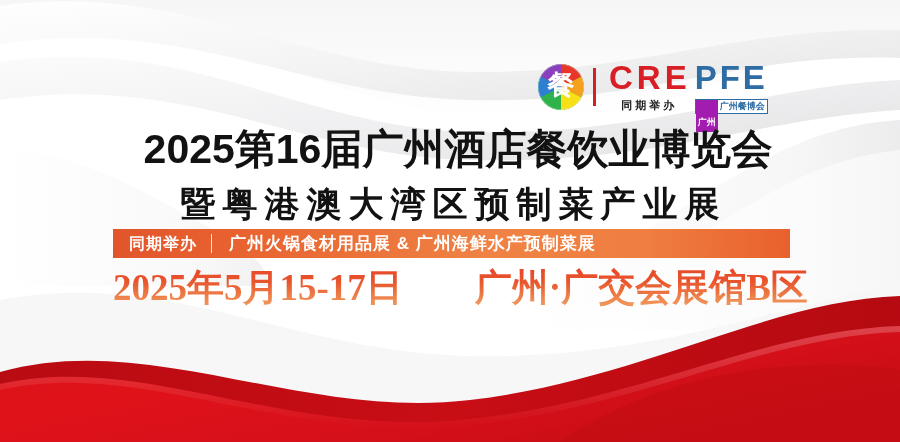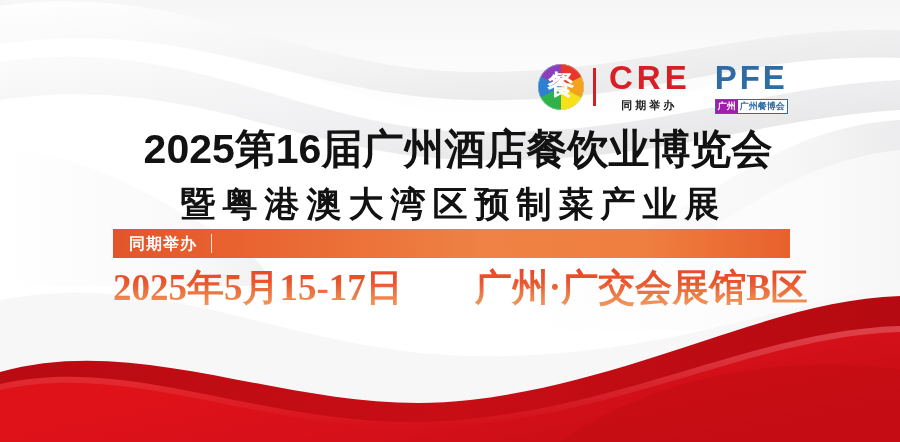--- a/index.html
+++ b/index.html
@@ -35,21 +35,21 @@
   .logo-mark svg{display:block;}
   .logo-divider{
     width:3px;height:38px;
     background:#d61f20;
     margin:0 9px 0 7px;
     flex:0 0 3px;
   }
   .cre-block{
     display:flex;flex-direction:column;
     align-items:center;justify-content:center;
-    margin-right:24px;
+    margin-right:4px;
   }
   .cre-main{
     font-size:33px;font-weight:bold;
     color:#d81f26;letter-spacing:4px;
     line-height:1;
     font-family:"Liberation Sans",sans-serif;
     margin-left:4px;
   }
   .cre-sub{
     font-size:11px;font-weight:bold;color:#1a1a1a;
@@ -66,21 +66,21 @@
     font-family:"Liberation Sans",sans-serif;
   }
   .pfe-sub{
     margin-top:5px;display:flex;align-items:stretch;
     border:1px solid #2e6ca4;
     height:13px;
   }
   .pfe-sub-a{
     background:#a21caf;color:#ffffff;
     font-size:9px;font-weight:bold;
-    padding:0 2px;line-height:13px;
+    padding:16px 2px;line-height:13px;
     letter-spacing:0px;
   }
   .pfe-sub-b{
     background:#ffffff;color:#2e6ca4;
     font-size:9px;font-weight:bold;
     padding:0 2px;line-height:13px;
     letter-spacing:0px;
   }
 
   
@@ -258,20 +258,21 @@
       </div>
     </div>
   </div>
 
   <div class="title-main">2025第16届广州酒店餐饮业博览会</div>
   <div class="title-sub">暨粤港澳大湾区预制菜产业展</div>
 
   <div class="banner">
     <span class="banner-tag">同期举办</span>
     <span class="banner-sep"></span>
+    <span class="banner-text">广州火锅食材用品展 &amp; 广州海鲜水产预制菜展</span>
   </div>
 
   <div class="dateline">
     <span class="date-text">2025年5月15-17日</span>
     <span class="venue-text">广州·广交会展馆B区</span>
   </div>
 
 </div>
 
 </body></html>

